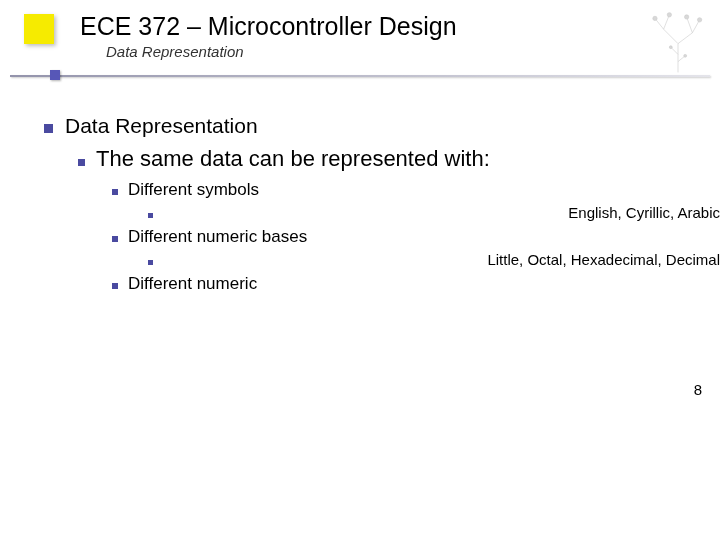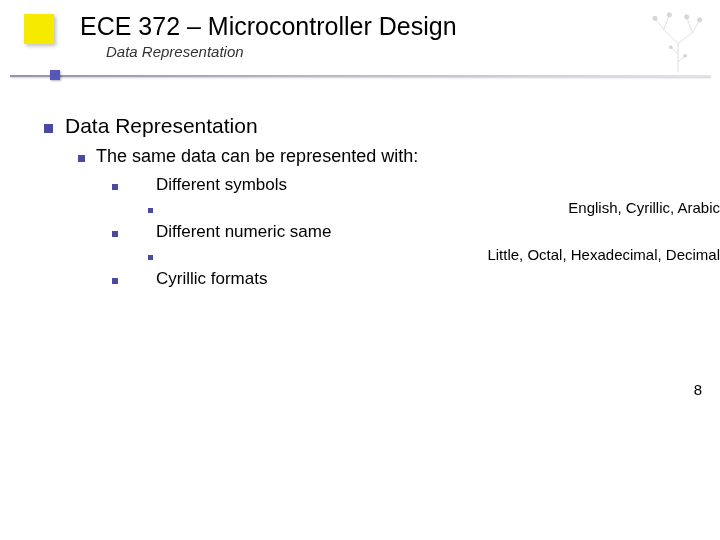--- a/index.html
+++ b/index.html
@@ -86,24 +86,24 @@
     margin-top: 34px;
     margin-left: 44px;
     font-family: Verdana, Arial, sans-serif;
   }
   .b1-row, .b2-row, .b3-row, .b4-row {
     display: flex;
     align-items: baseline;
   }
   .b1-row { margin-bottom: 8px; }
   .b2-row { margin-left: 34px; margin-bottom: 8px; }
-  .b3-row { margin-left: 68px; margin-bottom: 4px; gap: 28px; }
+  .b3-row { margin-left: 68px; margin-bottom: 4px; }
   .b4-row { margin-left: 104px; margin-bottom: 6px; justify-content: space-between; }
   .b1-text { font-size: 21px; color: #000; }
-  .b2-text { font-size: 18px; color: #000; }
+  .b2-text { font-size: 22px; color: #000; }
   .b3-text { font-size: 17px; color: #000; }
   .b4-text { font-size: 15px; color: #000; }
   .sq {
     width: 9px;
     height: 9px;
     background: #4a4aa0;
     flex: 0 0 auto;
     margin-right: 12px;
     margin-top: 7px;
   }
@@ -172,29 +172,29 @@
       <div class="sq s3"></div>
       <div class="b3-text">Different symbols</div>
     </div>
     <div class="b4-row">
       <div class="sq s4"></div>
       <div class="b4-text">English, Cyrillic, Arabic</div>
     </div>
 
     <div class="b3-row">
       <div class="sq s3"></div>
-      <div class="b3-text">Different numeric same</div>
+      <div class="b3-text">Different numeric bases</div>
     </div>
     <div class="b4-row">
       <div class="sq s4"></div>
       <div class="b4-text">Little, Octal, Hexadecimal, Decimal</div>
     </div>
 
     <div class="b3-row">
       <div class="sq s3"></div>
-      <div class="b3-text">Cyrillic formats</div>
+      <div class="b3-text">Different numeric</div>
     </div>
 
   </div>
 
   <div class="pagenum">8</div>
 
 </div>
 
 </body></html>

